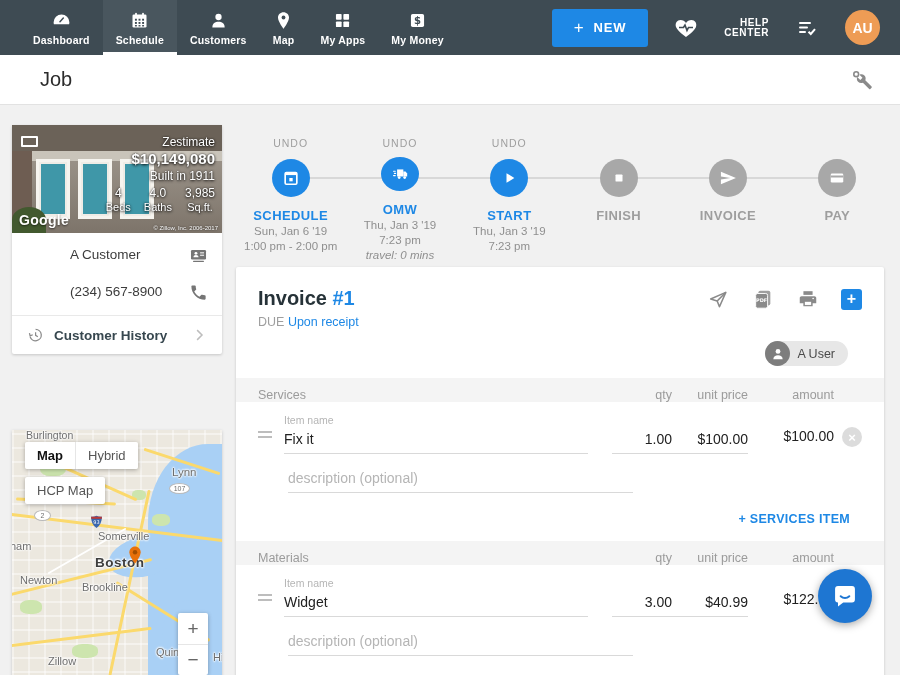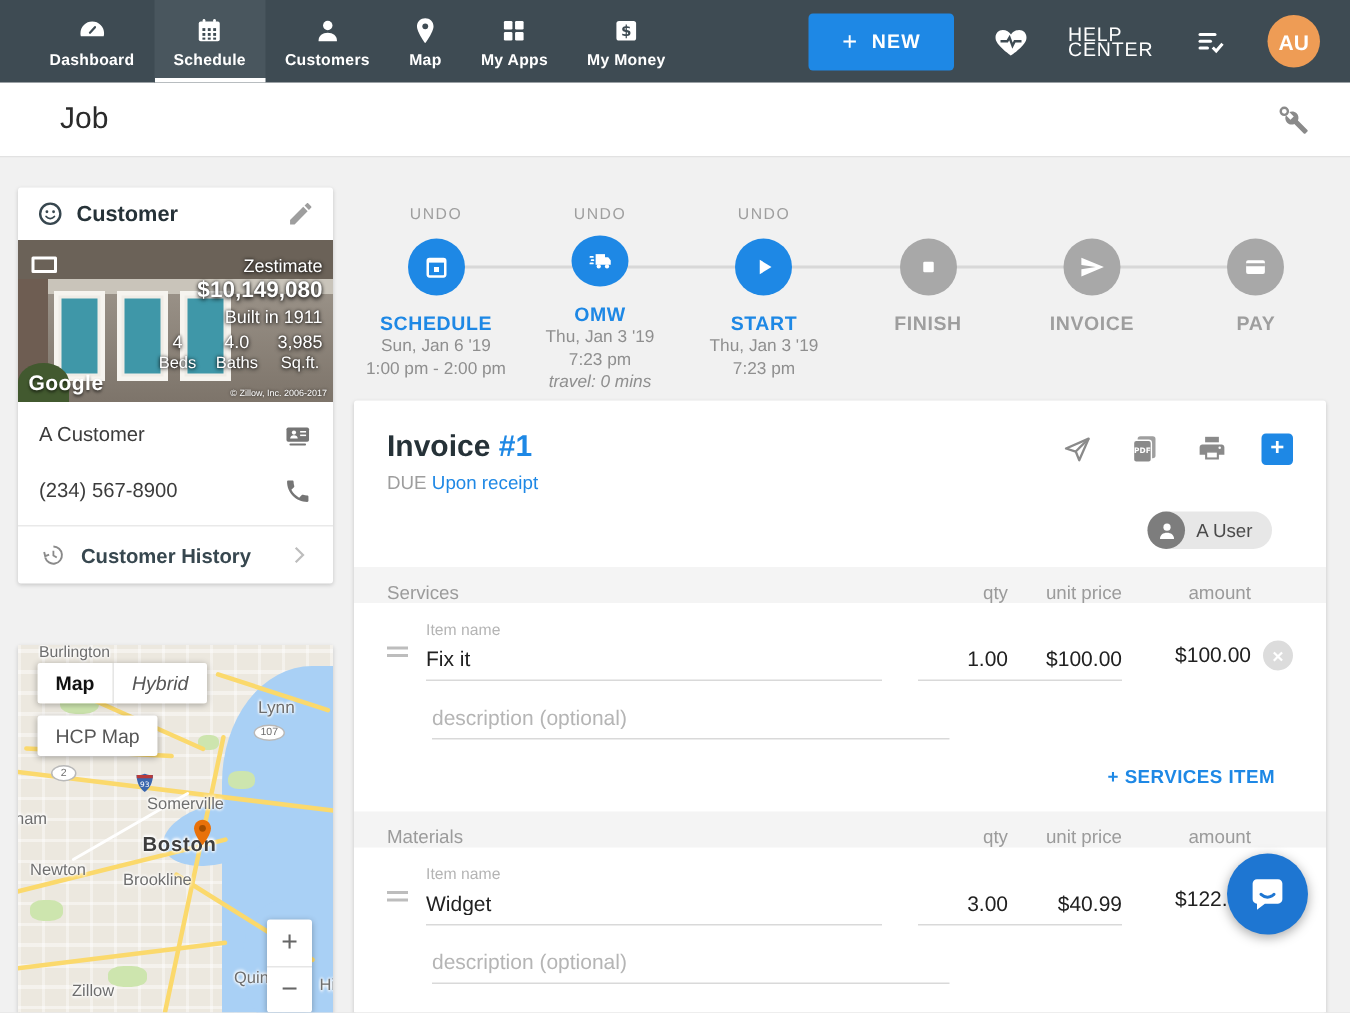--- a/index.html
+++ b/index.html
@@ -11,21 +11,21 @@
   .nav-left { display:flex; align-items:stretch; padding-left:20px; }
   .nav-item { display:flex; flex-direction:column; align-items:center; justify-content:center; padding:0 13px; cursor:pointer; gap:3px; }
   .nav-item.active { background:#49565e; box-shadow:inset 0 -3px 0 #ffffff; }
   .nicon { width:22px; height:22px; display:flex; align-items:center; justify-content:center; }
   .nicon svg { width:21px; height:21px; }
   .nlabel { color:#fff; font-size:10.5px; font-weight:bold; letter-spacing:.2px; }
   .nav-right { display:flex; align-items:center; gap:26px; padding-right:20px; }
   .new-btn { display:flex; align-items:center; gap:9px; background:#1e88e5; border:none; color:#fff; font-family:inherit;
              font-size:13px; font-weight:bold; letter-spacing:.8px; padding:9px 22px; border-radius:3px; cursor:pointer; }
   .new-btn .plus { font-size:17px; font-weight:normal; }
-  .help-center { color:#fff; font-size:13px; font-weight:normal; letter-spacing:.6px; text-align:left; line-height:10px; cursor:pointer; }
+  .help-center { color:#fff; font-size:10px; font-weight:bold; letter-spacing:.6px; text-align:right; line-height:10px; cursor:pointer; }
   .icon-btn { width:24px; height:24px; cursor:pointer; display:flex; align-items:center; justify-content:center; }
   .icon-btn svg { width:24px; height:24px; }
   .avatar { width:35px; height:35px; border-radius:50%; background:#ee9c55; color:#fff; font-size:14px; font-weight:bold;
             display:flex; align-items:center; justify-content:center; cursor:pointer; }
 
   
   .page-header { position:absolute; top:55px; left:0; width:900px; height:50px; background:#fff; border-bottom:1px solid #e2e2e2;
                  display:flex; align-items:center; justify-content:space-between; padding:0 26px 0 40px; z-index:20; }
   .page-title { font-size:20px; color:#2b2b2b; }
   .job-tools { width:24px; height:24px; cursor:pointer; }
@@ -53,21 +53,21 @@
   .z-value { font-size:15px; font-weight:bold; margin-top:1px; }
   .z-built { font-size:12px; margin-top:2px; }
   .z-stats { display:flex; justify-content:flex-end; gap:13px; margin-top:3px; }
   .z-stat { text-align:center; }
   .z-stat .v { font-size:12px; }
   .z-stat .l { font-size:11px; margin-top:1px; }
   .g-mark { position:absolute; left:7px; bottom:5px; color:#fff; font-size:14px; font-weight:bold; letter-spacing:.3px; text-shadow:0 1px 2px rgba(0,0,0,.6); }
   .z-copy { position:absolute; right:4px; bottom:2px; color:#fff; font-size:6px; text-shadow:0 0 2px rgba(0,0,0,.8); }
   .c-rows { padding:4px 0 0; }
   .c-row { display:flex; align-items:flex-start; padding:9px 14px; gap:8px; }
-  .c-row .txt { flex:1; font-size:13.5px; color:#3c3c3c; line-height:17px; }
+  .c-row .txt { flex:1; font-size:13.5px; color:#3c3c3c; line-height:17px;margin-left:44px; }
   .c-row svg { width:19px; height:19px; flex:none; }
   .history-row { border-top:1px solid #e9e9e9; display:flex; align-items:center; padding:10px 14px; gap:10px; cursor:pointer; margin-top:4px; }
   .history-row .txt { flex:1; font-size:13.5px; font-weight:bold; color:#37474f; }
   .history-row svg { width:18px; height:18px; }
 
   
   .map-card { position:absolute; left:12px; top:430px; width:210px; height:299px; overflow:hidden;
               background:#ece8df; box-shadow:0 1px 3px rgba(0,0,0,.18); }
   .map-base { position:absolute; inset:0;
     background-image:repeating-linear-gradient(0deg, rgba(255,255,255,.45) 0 2px, transparent 2px 14px),
@@ -111,21 +111,21 @@
   .lb-hi { left:201px; top:221px; font-size:11px; }
   .shield { position:absolute; background:#fff; border:1px solid #b9b9b9; border-radius:50%;
             font-size:7px; color:#6e6e6e; display:flex; align-items:center; justify-content:center; }
   .sh-2 { left:22px; top:80px; width:17px; height:11px; }
   .sh-107 { left:157px; top:53px; width:21px; height:11px; }
   .sh-93 { position:absolute; left:76px; top:84px; width:17px; height:17px; }
   .map-pin { position:absolute; left:116px; top:116px; width:14px; height:18px; }
   .map-btns { position:absolute; left:13px; top:12px; display:flex; box-shadow:0 1px 4px rgba(0,0,0,.3); border-radius:2px; overflow:hidden; }
   .map-btn { background:#fff; font-size:13px; padding:6px 12px; cursor:pointer; color:#565656; }
   .map-btn.bold { font-weight:bold; color:#111; }
-  .map-btn + .map-btn { border-left:1px solid #e6e6e6;font-style:italic; }
+  .map-btn + .map-btn { border-left:1px solid #e6e6e6; }
   .hcp-btn { position:absolute; left:13px; top:47px; background:#fff; font-size:13px; color:#565656; padding:6px 12px;
              box-shadow:0 1px 4px rgba(0,0,0,.3); border-radius:2px; cursor:pointer; }
   .zoom-ctrl { position:absolute; left:166px; top:183px; width:30px; background:#fff; box-shadow:0 1px 4px rgba(0,0,0,.3); border-radius:2px; }
   .zoom-btn { height:31px; display:flex; align-items:center; justify-content:center; font-size:19px; color:#666; cursor:pointer; }
   .zoom-btn + .zoom-btn { border-top:1px solid #e6e6e6; }
 
   
   .timeline { position:absolute; left:236px; top:137px; width:656px; height:125px; }
   .tl-line { position:absolute; left:54px; right:54px; top:40px; height:2px; background:#d8d8d8; }
   .steps { position:relative; display:flex; height:100%; }
@@ -298,32 +298,20 @@
     <span class="page-title">Job</span>
     <span class="job-tools">
       <svg viewBox="0 0 24 24">
           <path fill="#8a8a8a" d="M21.6 18.6l-6.3-6.3c.7-1.6.4-3.5-.9-4.8-1.3-1.3-3.3-1.6-4.9-.8l3 3-2.2 2.2-3-3c-.8 1.6-.5 3.6.8 4.9 1.3 1.3 3.2 1.6 4.8.9l6.3 6.3c.3.3.8.3 1.1 0l1.3-1.3c.3-.3.3-.8 0-1.1z"></path>
           <circle cx="6.2" cy="6.2" r="2.4" fill="none" stroke="#8a8a8a" stroke-width="1.6"></circle>
         </svg>
     </span>
   </div>
 
   <section class="card customer-card">
-    <div class="c-header">
-      <svg viewBox="0 0 24 24">
-          <circle cx="12" cy="12" r="8.5" fill="none" stroke="#37474f" stroke-width="2"></circle>
-          <circle cx="9.2" cy="10.3" r="1.2" fill="#37474f"></circle>
-          <circle cx="14.8" cy="10.3" r="1.2" fill="#37474f"></circle>
-          <path d="M8.5 14.3c1 1.2 2.2 1.8 3.5 1.8s2.5-.6 3.5-1.8" fill="none" stroke="#37474f" stroke-width="1.5" stroke-linecap="round"></path>
-        </svg>
-      <span class="title">Customer</span>
-      <svg viewBox="0 0 24 24">
-          <path fill="#9e9e9e" d="M3 17.2V21h3.8L17.8 9.9l-3.7-3.7L3 17.2zM20.7 7c.4-.4.4-1 0-1.4l-2.3-2.3c-.4-.4-1-.4-1.4 0l-1.8 1.8 3.7 3.7L20.7 7z"></path>
-        </svg>
-    </div>
     <div class="photo">
       <div class="ph-band"></div>
       <div class="ph-band2"></div>
       <div class="ph-brick"></div>
       <div class="ph-col p1">
           <div class="ph-glass"></div>
         </div>
       <div class="ph-col p2">
           <div class="ph-glass"></div>
         </div>

